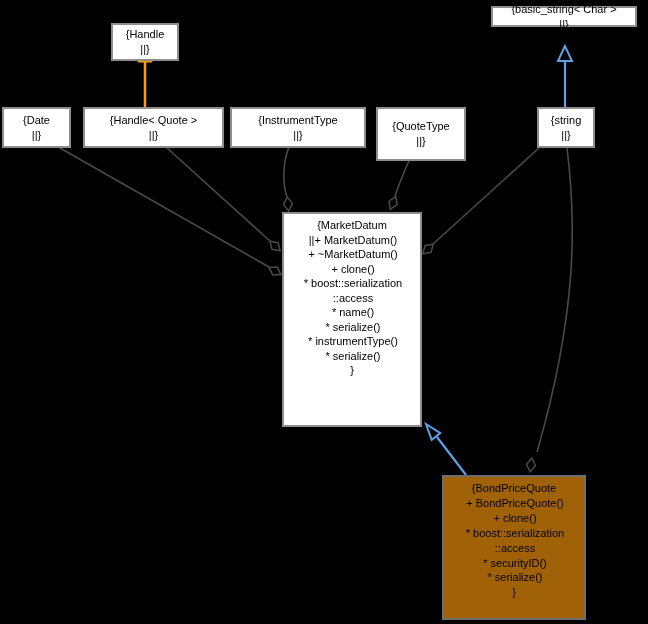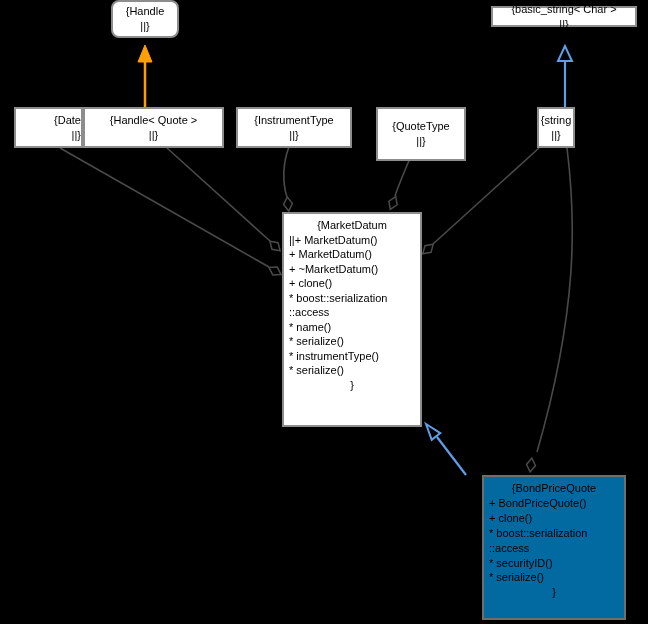--- a/index.html
+++ b/index.html
@@ -10,25 +10,25 @@
   #edges{position:absolute;left:0;top:0;width:648px;height:624px;}
   .node{
     position:absolute;box-sizing:border-box;background:#fff;
     border:2px solid #8d8d8d;font-size:11px;cursor:pointer;
   }
   .node.small{
     display:flex;flex-direction:column;justify-content:center;
     text-align:center;line-height:15px;
   }
   .node.record{padding:4px 3px 2px 3px;}
-  .record .ln{white-space:pre;text-align:left;padding-left:2px;}
+  .record .ln{white-space:pre;text-align:center;padding-left:2px;}
   .record .ctr{text-align:center;padding-left:0;}
   #market-datum .ln{line-height:14.5px;}
   #bond-price-quote .ln{line-height:14.9px;}
-  .node.focus{background:#0369a1;border-color:#6e6e6e;margin-left:40px;}
+  .node.focus{background:#a16207;border-color:#6e6e6e;}
   .agg-line{stroke:#4a4a4a;stroke-width:1.6;fill:none;}
   .diamond{fill:#000;stroke:#4a4a4a;stroke-width:1.5;}
   .inherit-line{stroke:#5e9fe8;stroke-width:2.2;fill:none;}
   .inherit-head{fill:#000;stroke:#5e9fe8;stroke-width:2;}
   .tmpl-line{stroke:#ffa000;stroke-width:2.5;fill:none;}
   .tmpl-head{fill:#ffa000;stroke:#ffa000;stroke-width:1;}
 </style>
 </head>
 <body>
 
@@ -69,59 +69,58 @@
     <g transform="translate(428,249) rotate(137.7)">
       <polygon class="diamond" points="7,0 0,4.5 -7,0 0,-4.5"></polygon>
     </g>
 
     <path class="agg-line" d="M567,148 C576,220 578,310 537,452"></path>
     <g transform="translate(531,465) rotate(97)">
       <polygon class="diamond" points="7,0 0,4.5 -7,0 0,-4.5"></polygon>
     </g>
   </svg>
 
-  <div class="node small" id="handle" style="left:111px;top:0;width:68px;height:38px;border-radius:8px;">
+  <div class="node small" id="handle" style="left:111px;top:23px;width:68px;height:38px;">
     <div>{Handle</div>
     <div>||}</div>
   </div>
 
   <div class="node small" id="basic-string" style="left:491px;top:6px;width:146px;height:21px;">
     <div>{basic_string&lt; Char &gt;</div>
     <div>||}</div>
   </div>
 
-  <div class="node small" id="date" style="left:14px;top:107px;width:69px;height:41px;align-items:flex-end;">
+  <div class="node small" id="date" style="left:2px;top:107px;width:69px;height:41px;">
     <div>{Date</div>
     <div>||}</div>
   </div>
 
   <div class="node small" id="handle-quote" style="left:83px;top:107px;width:141px;height:41px;">
     <div>{Handle&lt; Quote &gt;</div>
     <div>||}</div>
   </div>
 
-  <div class="node small" id="instrument-type" style="left:236px;top:107px;width:116px;height:41px;">
+  <div class="node small" id="instrument-type" style="left:230px;top:107px;width:136px;height:41px;">
     <div>{InstrumentType</div>
     <div>||}</div>
   </div>
 
   <div class="node small" id="quote-type" style="left:376px;top:107px;width:90px;height:54px;">
     <div>{QuoteType</div>
     <div>||}</div>
   </div>
 
-  <div class="node small" id="string" style="left:537px;top:107px;width:38px;height:41px;">
+  <div class="node small" id="string" style="left:537px;top:107px;width:58px;height:41px;">
     <div>{string</div>
     <div>||}</div>
   </div>
 
   <div class="node record" id="market-datum" style="left:282px;top:212px;width:140px;height:215px;">
     <div class="ln ctr">{MarketDatum</div>
     <div class="ln">||+ MarketDatum()</div>
-    <div class="ln">+ MarketDatum()</div>
     <div class="ln">+ ~MarketDatum()</div>
     <div class="ln">+ clone()</div>
     <div class="ln">* boost::serialization</div>
     <div class="ln">::access</div>
     <div class="ln">* name()</div>
     <div class="ln">* serialize()</div>
     <div class="ln">* instrumentType()</div>
     <div class="ln">* serialize()</div>
     <div class="ln ctr">}</div>
   </div>

